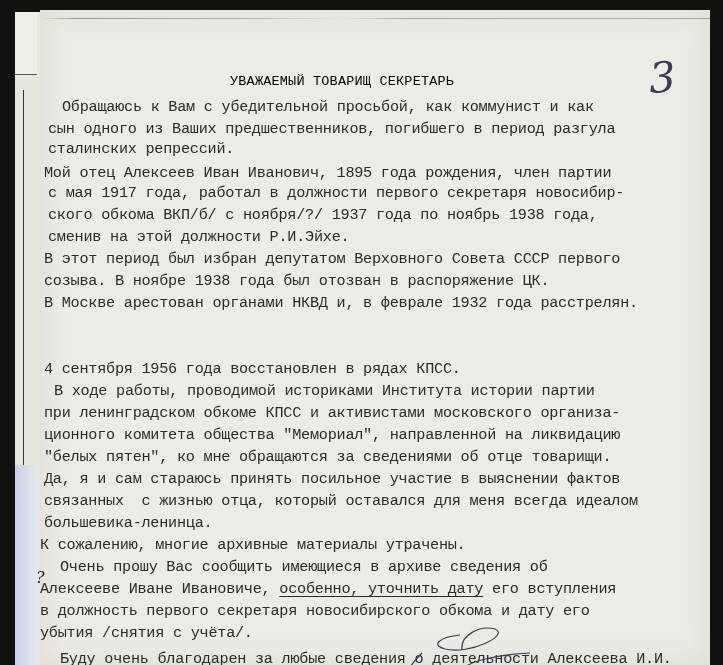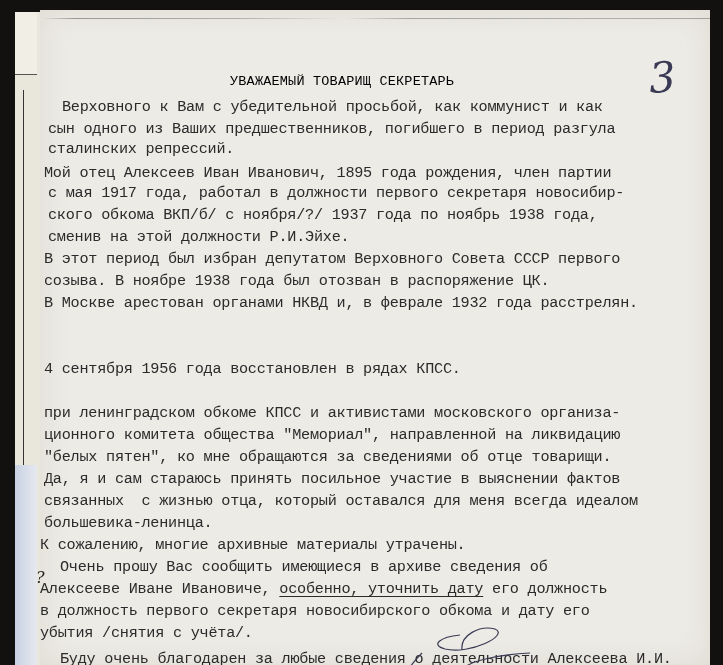--- a/index.html
+++ b/index.html
@@ -64,40 +64,41 @@
   <div class="tab-top"></div>
   <div class="rule"></div>
   <div class="blue-edge"></div>
 </div>
 
 <div class="paper">
   <div class="top-rule"></div>
   <div class="page-number">3</div>
   <div class="title">УВАЖАЕМЫЙ ТОВАРИЩ СЕКРЕТАРЬ</div>
 
-  <div class="line" style="left:22px;top:88px">Верховного к Вам с убедительной просьбой, как коммунист и как</div>
+  <div class="line" style="left:22px;top:88px">Обращаюсь к Вам с убедительной просьбой, как коммунист и как</div>
   <div class="line" style="left:8px;top:110px">сын одного из Ваших предшественников, погибшего в период разгула</div>
   <div class="line" style="left:8px;top:130px">сталинских репрессий.</div>
   <div class="line" style="left:4px;top:154px">Мой отец Алексеев Иван Иванович, 1895 года рождения, член партии</div>
   <div class="line" style="left:8px;top:174px">с мая 1917 года, работал в должности первого секретаря новосибир-</div>
   <div class="line" style="left:8px;top:196px">ского обкома ВКП/б/ с ноября/?/ 1937 года по ноябрь 1938 года,</div>
   <div class="line" style="left:8px;top:218px">сменив на этой должности Р.И.Эйхе.</div>
   <div class="line" style="left:4px;top:240px">В этот период был избран депутатом Верховного Совета СССР первого</div>
   <div class="line" style="left:4px;top:262px">созыва. В ноябре 1938 года был отозван в распоряжение ЦК.</div>
   <div class="line" style="left:4px;top:284px">В Москве арестован органами НКВД и, в феврале 1932 года расстрелян.</div>
   <div class="line" style="left:4px;top:350px">4 сентября 1956 года восстановлен в рядах КПСС.</div>
+  <div class="line" style="left:14px;top:372px">В ходе работы, проводимой историками Института истории партии</div>
   <div class="line" style="left:4px;top:394px">при ленинградском обкоме КПСС и активистами московского организа-</div>
   <div class="line" style="left:4px;top:416px">ционного комитета общества "Мемориал", направленной на ликвидацию</div>
   <div class="line" style="left:4px;top:438px">"белых пятен", ко мне обращаются за сведениями об отце товарищи.</div>
   <div class="line" style="left:4px;top:460px">Да, я и сам стараюсь принять посильное участие в выяснении фактов</div>
   <div class="line" style="left:4px;top:482px">связанных  с жизнью отца, который оставался для меня всегда идеалом</div>
   <div class="line" style="left:4px;top:504px">большевика-ленинца.</div>
   <div class="line" style="left:0px;top:526px">К сожалению, многие архивные материалы утрачены.</div>
   <div class="line" style="left:20px;top:548px">Очень прошу Вас сообщить имеющиеся в архиве сведения об</div>
-  <div class="line" style="left:0px;top:570px"><span>Алексееве Иване Ивановиче, </span><span class="underline">особенно, уточнить дату</span><span> его должность</span></div>
+  <div class="line" style="left:0px;top:570px"><span>Алексееве Иване Ивановиче, </span><span class="underline">особенно, уточнить дату</span><span> его вступления</span></div>
   <div class="line" style="left:0px;top:592px">в должность первого секретаря новосибирского обкома и дату его</div>
   <div class="line" style="left:0px;top:614px">убытия /снятия с учёта/.</div>
   <div class="line" style="left:20px;top:640px">Буду очень благодарен за любые сведения о деятельности Алексеева И.И.</div>
 
   <svg class="signature" viewBox="0 0 140 55">
     <path d="M60 20 C 40 22, 30 30, 45 34 C 70 40, 110 20, 95 14 C 80 10, 60 20, 62 35 M 10 52 C 15 45, 20 40, 22 38 M 65 52 C 70 48, 90 40, 130 38" fill="none" stroke="#3a3a55" stroke-width="1.2"></path>
   </svg>
 </div>
 
 <div class="margin-mark">?</div>

